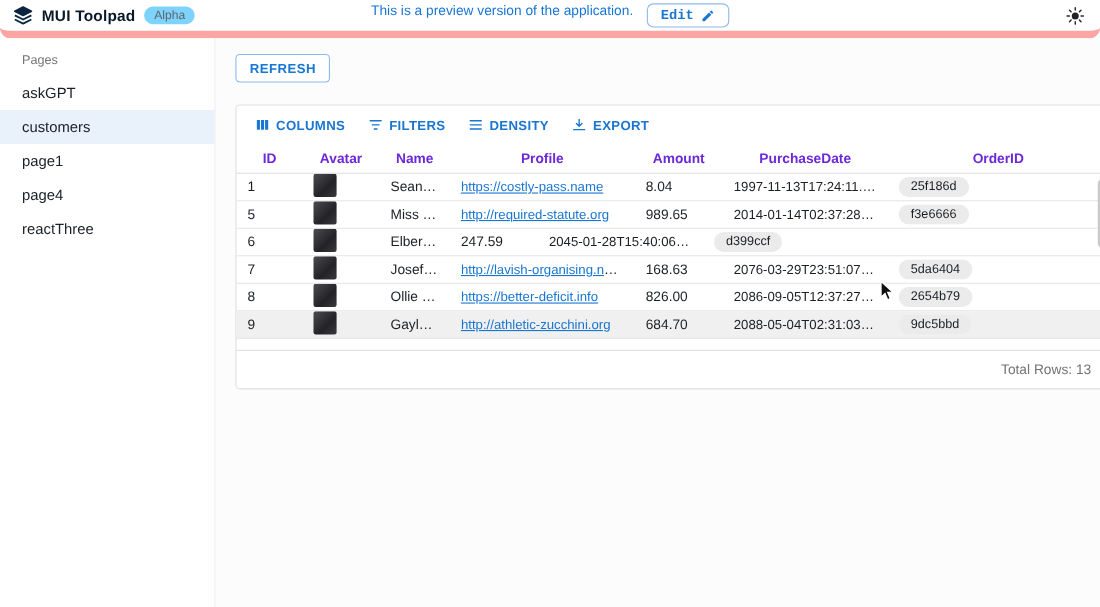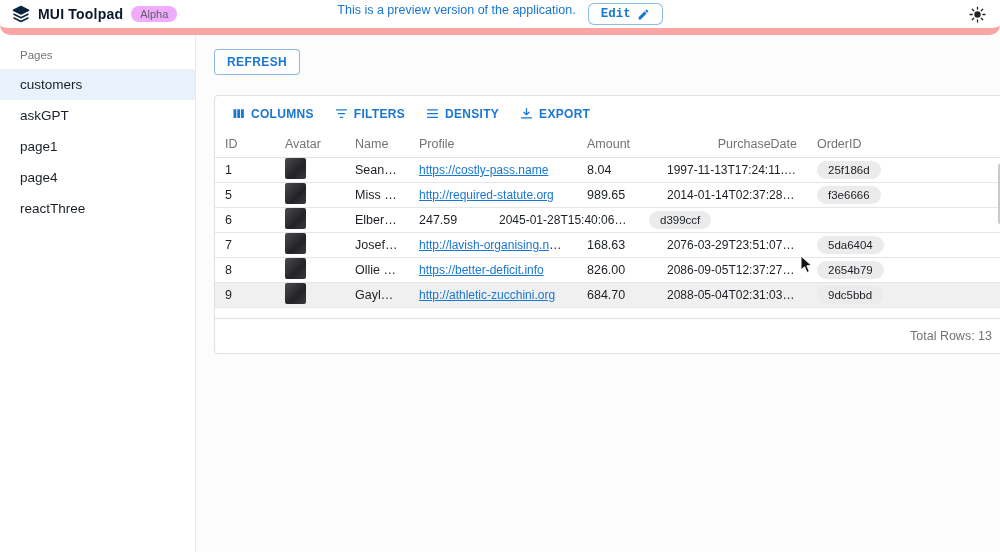--- a/index.html
+++ b/index.html
@@ -4,21 +4,21 @@
 <style>
   * { margin:0; padding:0; box-sizing:border-box; }
   html,body { width:1000px; height:552px; font-family:"Liberation Sans", sans-serif; background:#fff; overflow:hidden; }
   body { position:relative; color:#1c2025; }
 
   
   .app-header { height:32px; display:flex; align-items:center; background:#fff; border-bottom:7px solid #fca5a5; padding:14px 12px;border-radius:10px; }
   .hdr-left { display:flex; align-items:center; gap:8px; width:260px; }
   .logo-icon { width:18px; height:18px; color:#0a2540; }
   .app-title { font-size:14px; font-weight:bold; color:#0a1929; letter-spacing:.2px; }
-  .badge { background:#f0abfc; color:#5f6368; font-size:11px; padding:2px 9px; border-radius:10px;text-align:right; }
+  .badge { background:#7dd3fc; color:#5f6368; font-size:11px; padding:2px 9px; border-radius:10px;text-align:right; }
   .hdr-center { flex:1; display:flex; align-items:flex-start; justify-content:center; gap:12px; }
   .preview-text { color:#1976d2; font-size:12.5px; }
   .edit-btn { display:flex; align-items:center; gap:6px; border:1px solid rgba(25,118,210,.5); background:#fff; color:#1976d2; font-weight:bold; font-size:12.5px; padding:3px 12px; border-radius:6px; cursor:pointer; font-family:Liberation Mono, monospace; }
   .edit-btn svg { width:13px; height:13px; }
   .hdr-right { width:260px; display:flex; justify-content:flex-end; }
   .icon-btn { background:none; border:none; cursor:pointer; padding:2px; display:flex; }
   .sun-icon { width:17px; height:17px; color:#1f2428; }
 
   
   .shell { display:flex; height:520px; }
@@ -30,21 +30,21 @@
   .main { flex:1; background:#fcfcfc; padding:14px 15px 0 18px; position:relative; }
   .refresh-btn { border:1px solid rgba(25,118,210,.5); background:#fff; color:#1976d2; font-size:12px; font-weight:bold; letter-spacing:.4px; padding:5px 12px; border-radius:4px; cursor:pointer; font-family:inherit; }
 
   
   .grid-card { margin-top:20px; background:#fff; border:1px solid #e0e0e0; border-radius:4px; width:795px; position:relative; }
   .grid-toolbar { display:flex; align-items:center; gap:4px; padding:6px 8px; }
   .tb-btn { display:flex; align-items:center; gap:5px; border:none; background:none; color:#1976d2; font-size:12px; font-weight:bold; letter-spacing:.3px; padding:4px 8px; border-radius:4px; cursor:pointer; font-family:inherit; }
   .tb-btn svg { width:15px; height:15px; }
 
   .grid-header { display:flex; border-bottom:1px solid #e0e0e0; height:27px; align-items:center; }
-  .grid-header .cell { font-weight:normal; font-size:12.5px; color:#737373; cursor:pointer; }
+  .grid-header .cell { font-weight:bold; font-size:12.5px; color:#6d28d9; cursor:pointer;text-align:center; }
   .row { display:flex; align-items:center; height:25px; border-bottom:1px solid #e6e6e6; }
   .row.hovered { background:#f0f0f0; }
   .cell { padding:0 10px; white-space:nowrap; overflow:hidden; text-overflow:ellipsis; font-size:12.5px; color:#1c2025; }
   .c-id { width:60px; }
   .c-avatar { width:70px; }
   .c-name { width:64px; }
   .c-profile { width:168px; }
   .c-amount { width:80px; }
   .c-pdate { width:150px; text-align:right; font-size:12px; }
   .c-orderid { flex:1; }
@@ -89,22 +89,22 @@
           <path d="M12 1.5v3M12 19.5v3M1.5 12h3M19.5 12h3M4.6 4.6l2.1 2.1M17.3 17.3l2.1 2.1M19.4 4.6l-2.1 2.1M6.7 17.3l-2.1 2.1" stroke="currentColor" stroke-width="1.8" stroke-linecap="round"></path>
         </svg>
     </button>
   </div>
 </header>
 
 <div class="shell">
   <aside class="sidebar">
     <div class="pages-label">Pages</div>
     <nav>
+      <div class="nav-item">askGPT</div>
       <div class="nav-item selected">customers</div>
-      <div class="nav-item">askGPT</div>
       <div class="nav-item">page1</div>
       <div class="nav-item">page4</div>
       <div class="nav-item">reactThree</div>
     </nav>
   </aside>
 
   <main class="main">
     <button class="refresh-btn">REFRESH</button>
 
     <section class="grid-card">

